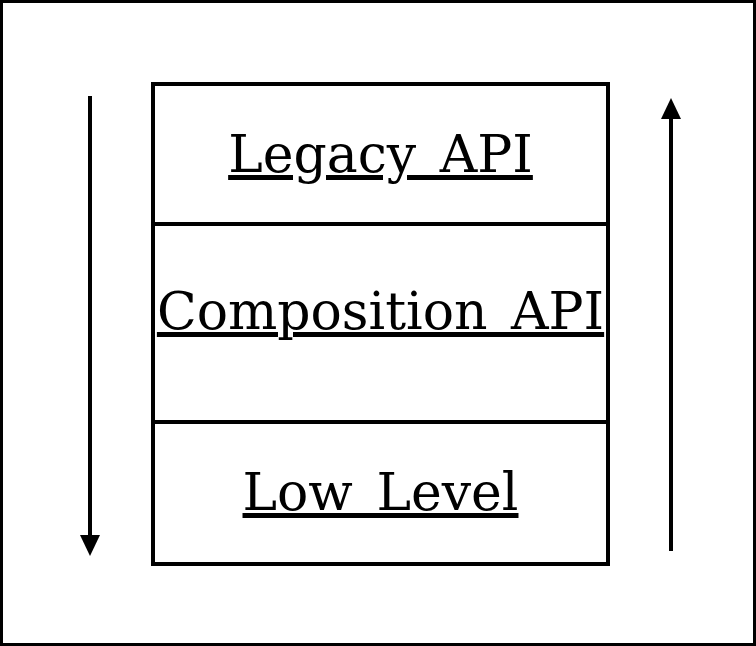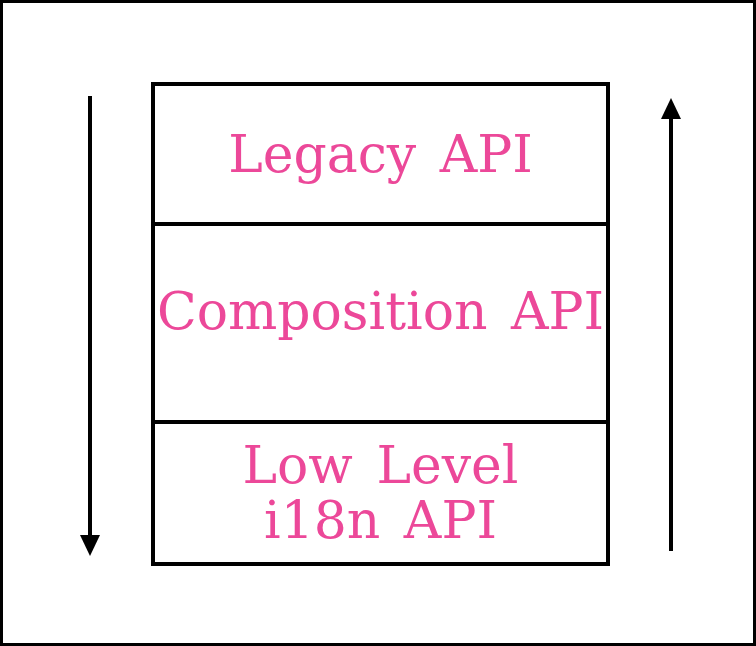--- a/index.html
+++ b/index.html
@@ -28,23 +28,24 @@
     display: flex;
     flex-direction: column;
   }
   .layer {
     display: flex;
     flex-direction: column;
     align-items: center;
     justify-content: center;
     font-size: 52px;
     line-height: 55px;
-    color: #ec4899;
+    color: #000000;
     word-spacing: 7px;
     text-align: center;
+    text-decoration: underline;
   }
   .layer-1 { height: 157px; }
   .layer-2 { height: 200px; border-top: 4px solid #000000; }
   .layer-3 { height: 163px; border-top: 4px solid #000000; margin-top: 23px; }
   .arrow {
     position: absolute;
     width: 20px;
     display: flex;
     flex-direction: column;
     align-items: center;
@@ -81,21 +82,20 @@
 
   <div class="stack">
     <div class="layer layer-1">
       <span>Legacy API</span>
     </div>
     <div class="layer layer-2">
       <span>Composition API</span>
     </div>
     <div class="layer layer-3">
       <span>Low Level</span>
-      <span>i18n API</span>
     </div>
   </div>
 
   <div class="arrow arrow-right">
     <div class="arrow-head-up"></div>
     <div class="arrow-line"></div>
   </div>
 
 </div>
 

